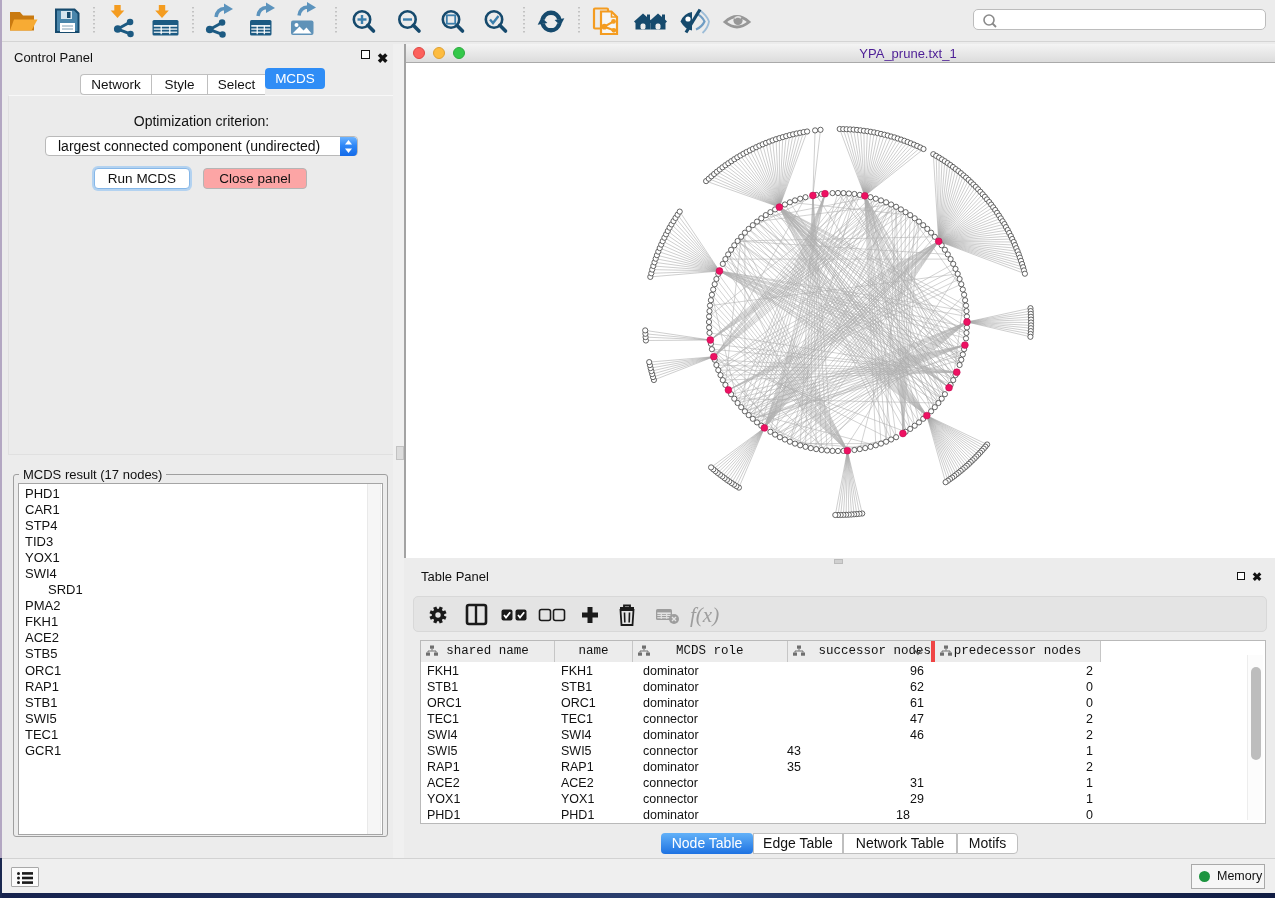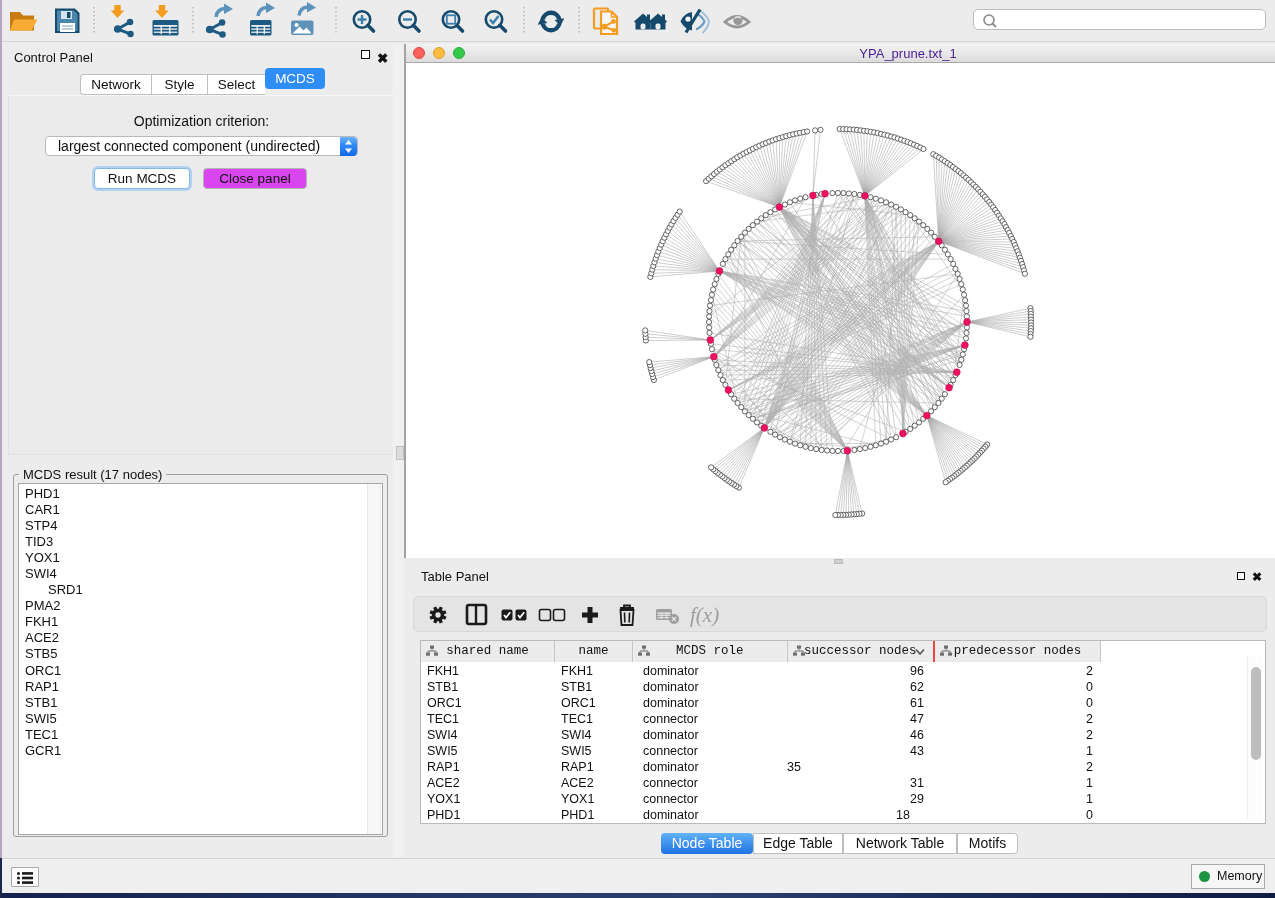--- a/index.html
+++ b/index.html
@@ -144,21 +144,21 @@
 <div class="abs" style="left:151px;top:74px;width:56px;height:21px;background:#fff;border:1px solid #bfbfbf;border-right:none;text-align:center;line-height:19px;font-size:13.5px;">Style</div>
 <div class="abs" style="left:207px;top:74px;width:58px;height:21px;background:#fff;border:1px solid #bfbfbf;border-right:none;text-align:center;line-height:19px;font-size:13.5px;">Select</div>
 <div class="abs" style="left:265px;top:68px;width:60px;height:21px;background:#2f8df6;color:#fff;border-radius:4px;text-align:center;line-height:21px;font-size:13.5px;">MCDS</div>
 <div class="abs" style="left:8px;top:95px;width:387px;height:360px;background:#ebebeb;border:1px solid #e0e0e0;border-top-color:#f8f8f8;"></div>
 <div class="abs" style="left:0px;top:113px;width:403px;text-align:center;font-size:14px;">Optimization criterion:</div>
 <div class="abs" style="left:45px;top:136px;width:313px;height:20px;background:#fff;border:1px solid #b9b9b9;border-radius:4px;font-size:14px;line-height:18px;padding-left:12px;">largest connected component (undirected)<div style="position:absolute;right:0;top:0;width:17px;height:19px;background:linear-gradient(#6cb3ff 0%,#2e87f7 45%,#146ae8 100%);border-radius:0 4px 4px 0;"><svg width="17" height="19">
         <path d="M8.5 3 L12 7.5 L5 7.5 Z" fill="#fff"></path>
         <path d="M8.5 16 L12 11.5 L5 11.5 Z" fill="#fff"></path>
       </svg></div></div>
 <div class="abs" style="left:94px;top:168px;width:96px;height:21px;background:#fff;border:1px solid #86b7e8;border-radius:4px;box-shadow:0 0 0 2px #b3d2f0;font-size:13.5px;text-align:center;line-height:19px;">Run MCDS</div>
-<div class="abs" style="left:203px;top:168px;width:104px;height:21px;background:#d946ef;border:1px solid #b5b5b5;border-radius:4px;font-size:13.5px;text-align:center;line-height:19px;">Close panel</div>
+<div class="abs" style="left:203px;top:168px;width:104px;height:21px;background:#fca5a5;border:1px solid #b5b5b5;border-radius:4px;font-size:13.5px;text-align:center;line-height:19px;">Close panel</div>
 <div class="abs" style="left:13px;top:474px;width:375px;height:363px;border:1px solid #9f9f9f;border-radius:3px;"></div>
 <div class="abs" style="left:19px;top:467px;background:#ececec;padding:0 4px;font-size:13px;">MCDS result (17 nodes)</div>
 <div class="abs" style="left:18px;top:483px;width:365px;height:352px;background:#fff;border:1px solid #a5a5a5;font-size:13px;padding:2px 0 0 6px;">
     <div style="height:16.06px;line-height:16px;">PHD1</div>
     <div style="height:16.06px;line-height:16px;">CAR1</div>
     <div style="height:16.06px;line-height:16px;">STP4</div>
     <div style="height:16.06px;line-height:16px;">TID3</div>
     <div style="height:16.06px;line-height:16px;">YOX1</div>
     <div style="height:16.06px;line-height:16px;">SWI4</div>
     <div style="height:16.06px;line-height:16px;margin-left:23px;">SRD1</div>
@@ -1073,21 +1073,21 @@
         </svg></div>
       <div style="position:absolute;left:134px;top:0;width:78px;height:21px;border-right:1px solid #c6c6c6;font-size:12.5px;text-align:center;line-height:21px;">name</div>
       <div style="position:absolute;left:212px;top:0;width:154.5px;height:21px;border-right:1px solid #c6c6c6;font-size:12.5px;text-align:center;line-height:21px;">MCDS role<svg width="12" height="12" style="position:absolute;left:5px;top:4px" viewBox="0 0 12 12">
           <g fill="#6f6f6f">
             <rect x="4" y="0.5" width="4" height="3.2"></rect>
             <rect x="0" y="7.5" width="4" height="3.2"></rect>
             <rect x="8" y="7.5" width="4" height="3.2"></rect>
             <path d="M6 3.5 L6 5.5 M2 7.5 L2 6 L10 6 L10 7.5" stroke="#6f6f6f" fill="none" stroke-width="1"></path>
           </g>
         </svg></div>
-      <div style="position:absolute;left:366.5px;top:0;width:147.5px;height:21px;border-right:2px solid #ef4444;font-size:12.5px;text-align:center;line-height:21px;">successor nodes<svg width="12" height="12" style="position:absolute;left:5px;top:4px" viewBox="0 0 12 12">
+      <div style="position:absolute;left:366.5px;top:0;width:147.5px;height:21px;border-right:4px solid #ef4444;font-size:12.5px;text-align:right;line-height:21px;">successor nodes<svg width="12" height="12" style="position:absolute;left:5px;top:4px" viewBox="0 0 12 12">
           <g fill="#6f6f6f">
             <rect x="4" y="0.5" width="4" height="3.2"></rect>
             <rect x="0" y="7.5" width="4" height="3.2"></rect>
             <rect x="8" y="7.5" width="4" height="3.2"></rect>
             <path d="M6 3.5 L6 5.5 M2 7.5 L2 6 L10 6 L10 7.5" stroke="#6f6f6f" fill="none" stroke-width="1"></path>
           </g>
         </svg><svg width="10" height="8" style="position:absolute;right:8px;top:7px">
           <path d="M1 1.5 L5 6 L9 1.5" fill="none" stroke="#555" stroke-width="1.6"></path>
         </svg></div>
       <div style="position:absolute;left:514px;top:0;width:166px;height:21px;border-right:1px solid #c6c6c6;font-size:12.5px;text-align:center;line-height:21px;">predecessor nodes<svg width="12" height="12" style="position:absolute;left:5px;top:4px" viewBox="0 0 12 12">
@@ -1131,21 +1131,21 @@
       <span style="position:absolute;left:6px;">SWI4</span>
       <span style="position:absolute;left:140px;">SWI4</span>
       <span style="position:absolute;left:222px;">dominator</span>
       <span style="position:absolute;left:366px;width:137px;text-align:right;">46</span>
       <span style="position:absolute;left:514px;width:158px;text-align:right;">2</span>
     </div>
     <div style="position:absolute;left:0;top:102px;width:680px;height:16px;font-size:12.5px;line-height:16px;">
       <span style="position:absolute;left:6px;">SWI5</span>
       <span style="position:absolute;left:140px;">SWI5</span>
       <span style="position:absolute;left:222px;">connector</span>
-      <span style="position:absolute;left:366px;width:137px;text-align:right;">43</span>
+      <span style="position:absolute;left:366px;width:137px;">43</span>
       <span style="position:absolute;left:514px;width:158px;text-align:right;">1</span>
     </div>
     <div style="position:absolute;left:0;top:118px;width:680px;height:16px;font-size:12.5px;line-height:16px;">
       <span style="position:absolute;left:6px;">RAP1</span>
       <span style="position:absolute;left:140px;">RAP1</span>
       <span style="position:absolute;left:222px;">dominator</span>
       <span style="position:absolute;left:366px;width:137px;text-align:left;">35</span>
       <span style="position:absolute;left:514px;width:158px;text-align:right;">2</span>
     </div>
     <div style="position:absolute;left:0;top:134px;width:680px;height:16px;font-size:12.5px;line-height:16px;">

